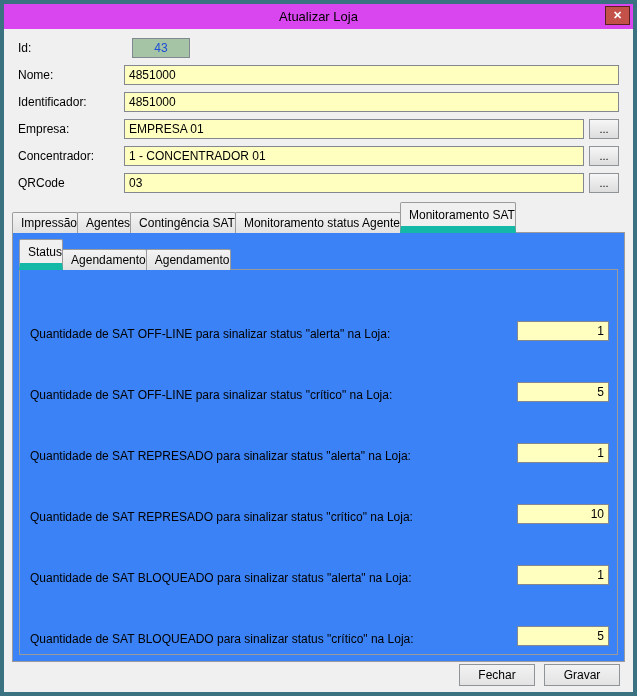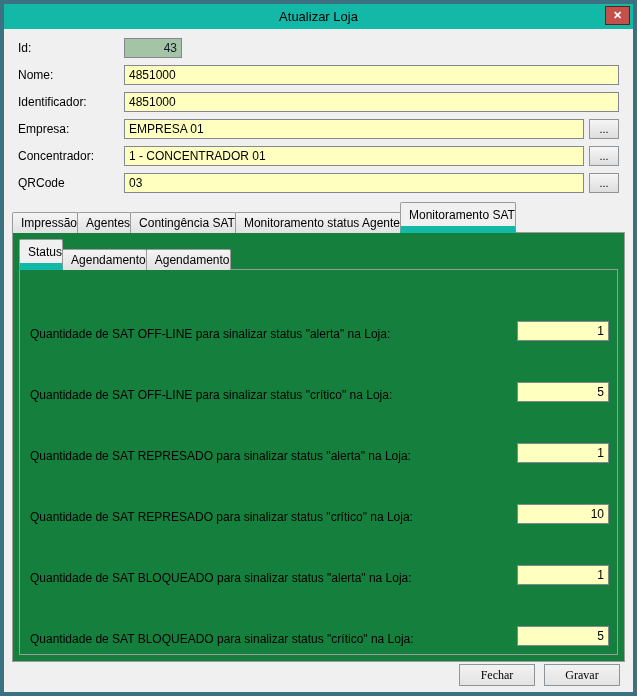--- a/index.html
+++ b/index.html
@@ -14,21 +14,21 @@
     position: absolute; inset: 0;
     border: 4px solid #3b7282;
     background: #f0f0f0;
     display: flex; flex-direction: column;
   }
   
   .titlebar {
     position: relative;
     height: 25px; flex: 0 0 25px;
     display: flex; align-items: center; justify-content: center;
-    background: #14b8a6;
+    background: #d946ef;
   }
   .titlebar .title { font-size: 13px; }
   .close-btn {
     position: absolute; top: 2px; right: 3px;
     width: 25px; height: 19px;
     background: #c4504a;
     border: 1px solid #57211d;
     color: #fff; font-weight: bold; font-size: 11px;
     display: flex; align-items: center; justify-content: center;
     cursor: default;
@@ -38,21 +38,21 @@
   .frow { display: flex; align-items: center; height: 20px; margin-bottom: 7px; }
   .frow label { width: 106px; flex: 0 0 106px; font-size: 12px; }
   .tb {
     height: 20px; border: 1px solid #828790;
     background: #ffffc0; font-family: "Liberation Sans", sans-serif;
     font-size: 12px; padding: 1px 4px; outline: none;
   }
   .tb.full { flex: 1; }
   .tb.readonly {
     width: 58px; flex: 0 0 58px;
-    background: #a5c4a5; text-align: right; color: #0f172a;
+    background: #a5c4a5; text-align: center; color: #1d4ed8; margin-left: 8px;
   }
   .browse {
     width: 30px; height: 20px; margin-left: 5px; flex: 0 0 30px;
     background: linear-gradient(#f6f6f6,#dddddd);
     border: 1px solid #8f9498;
     font-size: 11px; line-height: 16px; text-align: center;
     cursor: default;
   }
   
   .tabstrip {
@@ -70,21 +70,21 @@
     white-space: nowrap; cursor: default;
   }
   .tab.active {
     background: #f0f0f0;
     padding-top: 5px; padding-bottom: 4px;
     position: relative; z-index: 3;
     border-bottom: 7px solid #14b8a6;
   }
   .panel {
     border: 1px solid #9b9b9b;
-    background: #15803d;
+    background: #3b82f6;
   }
   .outer-panel {
     flex: 1 1 auto;
     margin: 0 8px;
     display: flex; flex-direction: column;
     padding: 6px 6px 6px 6px;
     position: relative; z-index: 1;
   }
   .inner-panel {
     flex: 1 1 auto;
@@ -104,21 +104,21 @@
   
   .footer {
     flex: 0 0 34px;
     display: flex; align-items: center; justify-content: flex-end;
     gap: 9px; padding: 0 13px 8px 0;
   }
   .btn {
     width: 76px; height: 22px;
     background: linear-gradient(#f2f2f2,#e3e3e3);
     border: 1px solid #8f9498;
-    font-family: Liberation Serif, serif;
+    font-family: Liberation Sans, sans-serif;
     font-size: 12px; text-align: center;
     cursor: default;
   }
 </style>
 </head>
 <body>
 
 <div class="window">
 
   <div class="titlebar">

